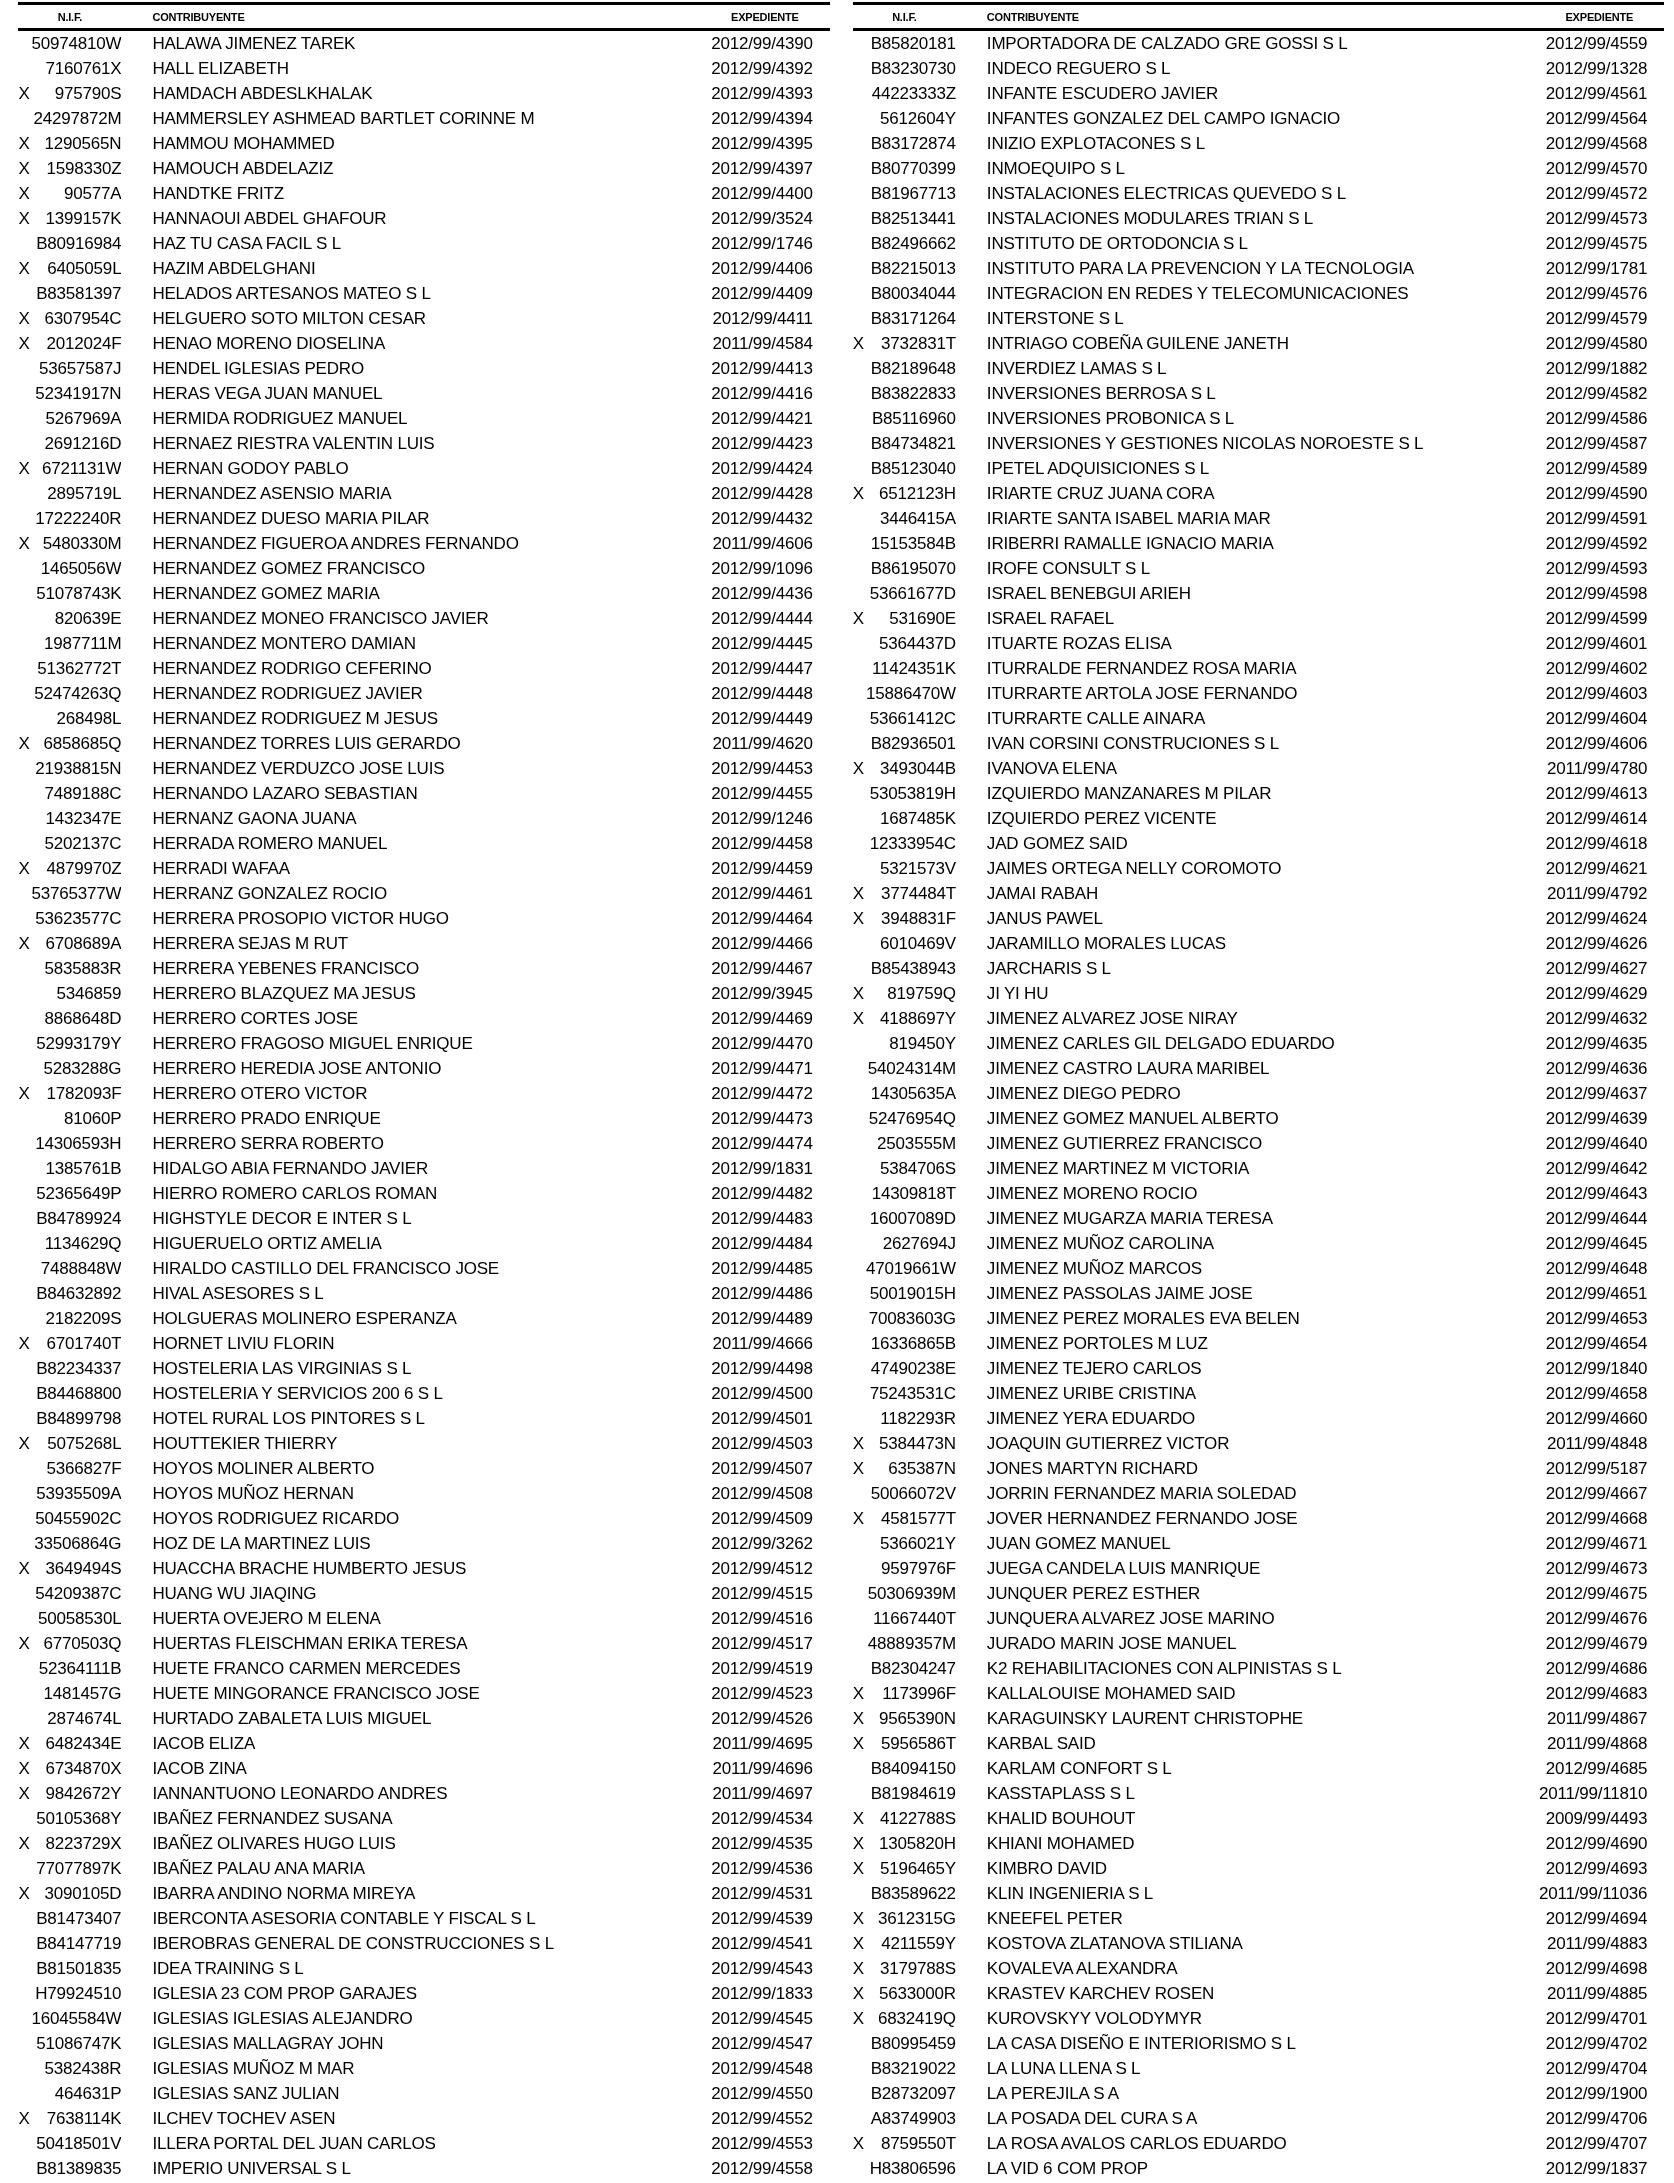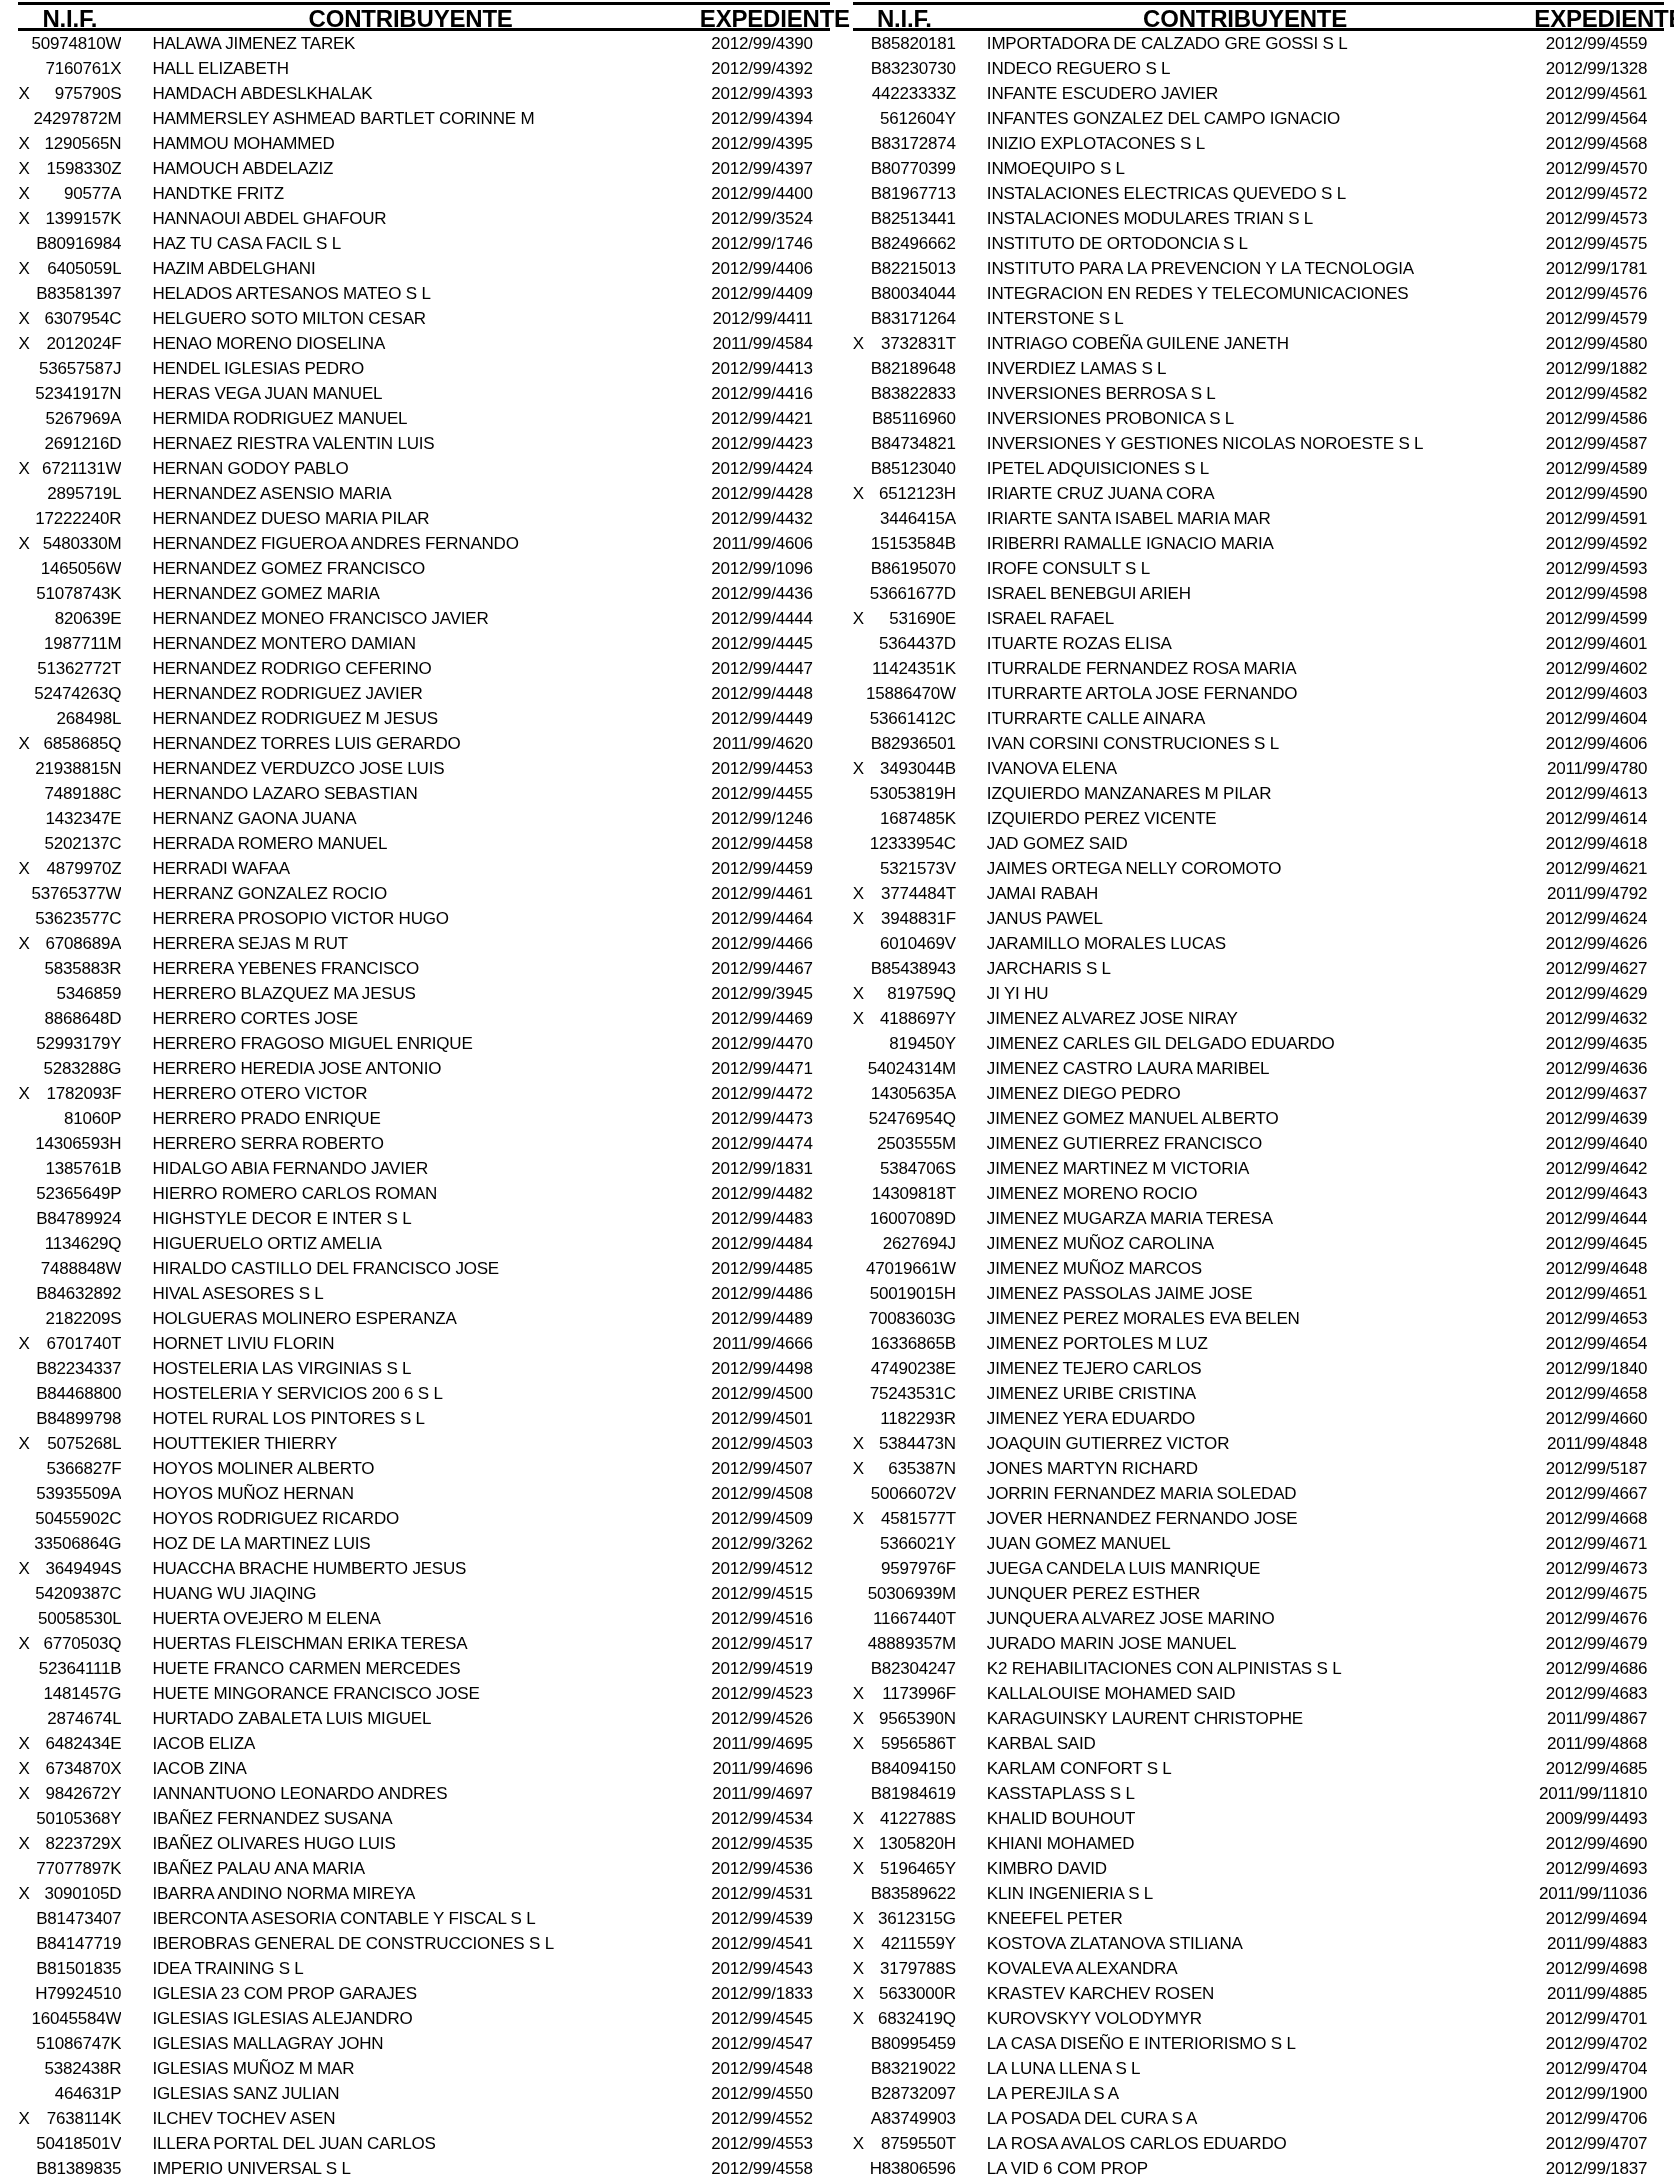--- a/index.html
+++ b/index.html
@@ -28,25 +28,25 @@
   .header-row{height:23px;}
   .data-row{height:25px;}
   .cell{
     font-size:17px;
     letter-spacing:-0.2px;
     white-space:nowrap;
     overflow:hidden;
   }
   .head{
     font-weight:bold;
-    font-size:24px;
+    font-size:11px;
     letter-spacing:-0.2px;
   }
   .head-nif{text-align:center;}
-  .head-contrib{text-align:center;}
+  .head-contrib{text-align:left;}
   .head-exped{text-align:center;}
   .nif-cell{display:flex;justify-content:flex-end;}
   .nif-cell.has-x{justify-content:space-between;}
   .contrib-cell{text-align:left;}
   .exped-cell{text-align:right;padding-right:17px;}
 </style>
 </head>
 <body>
 
 <div class="page">

